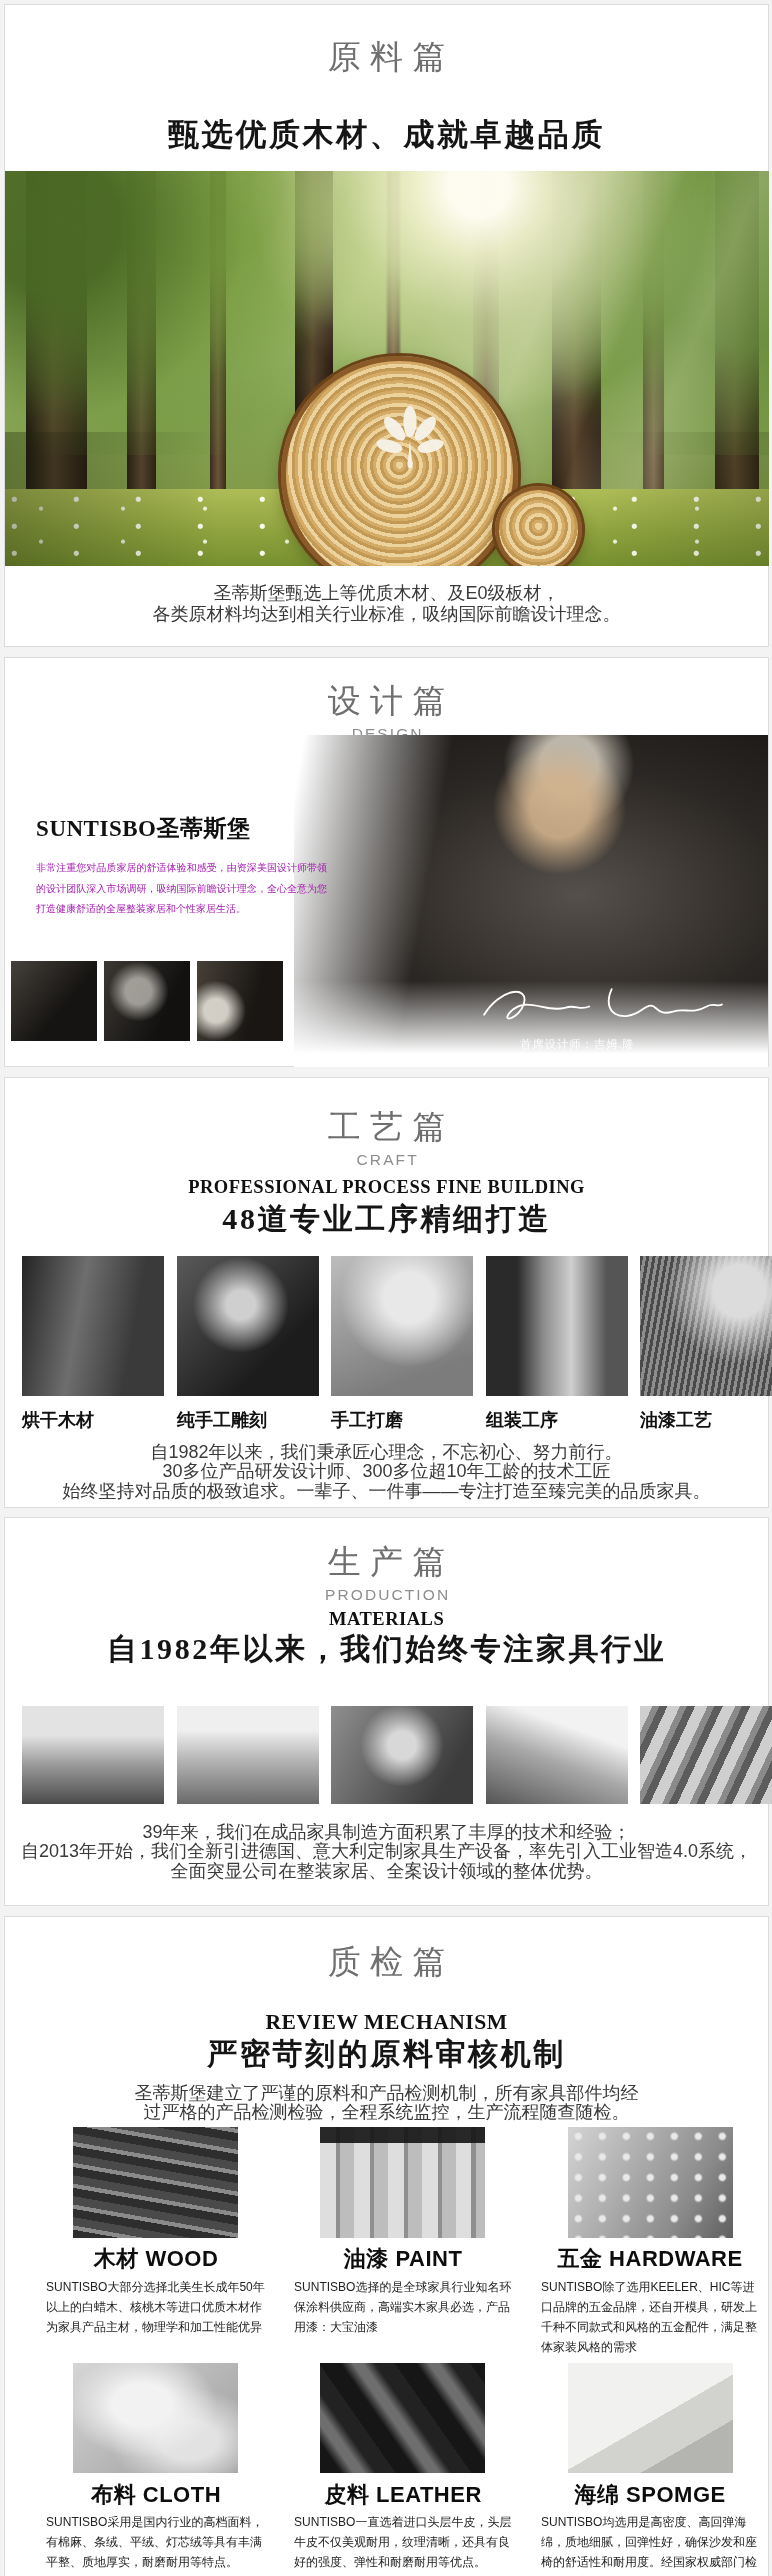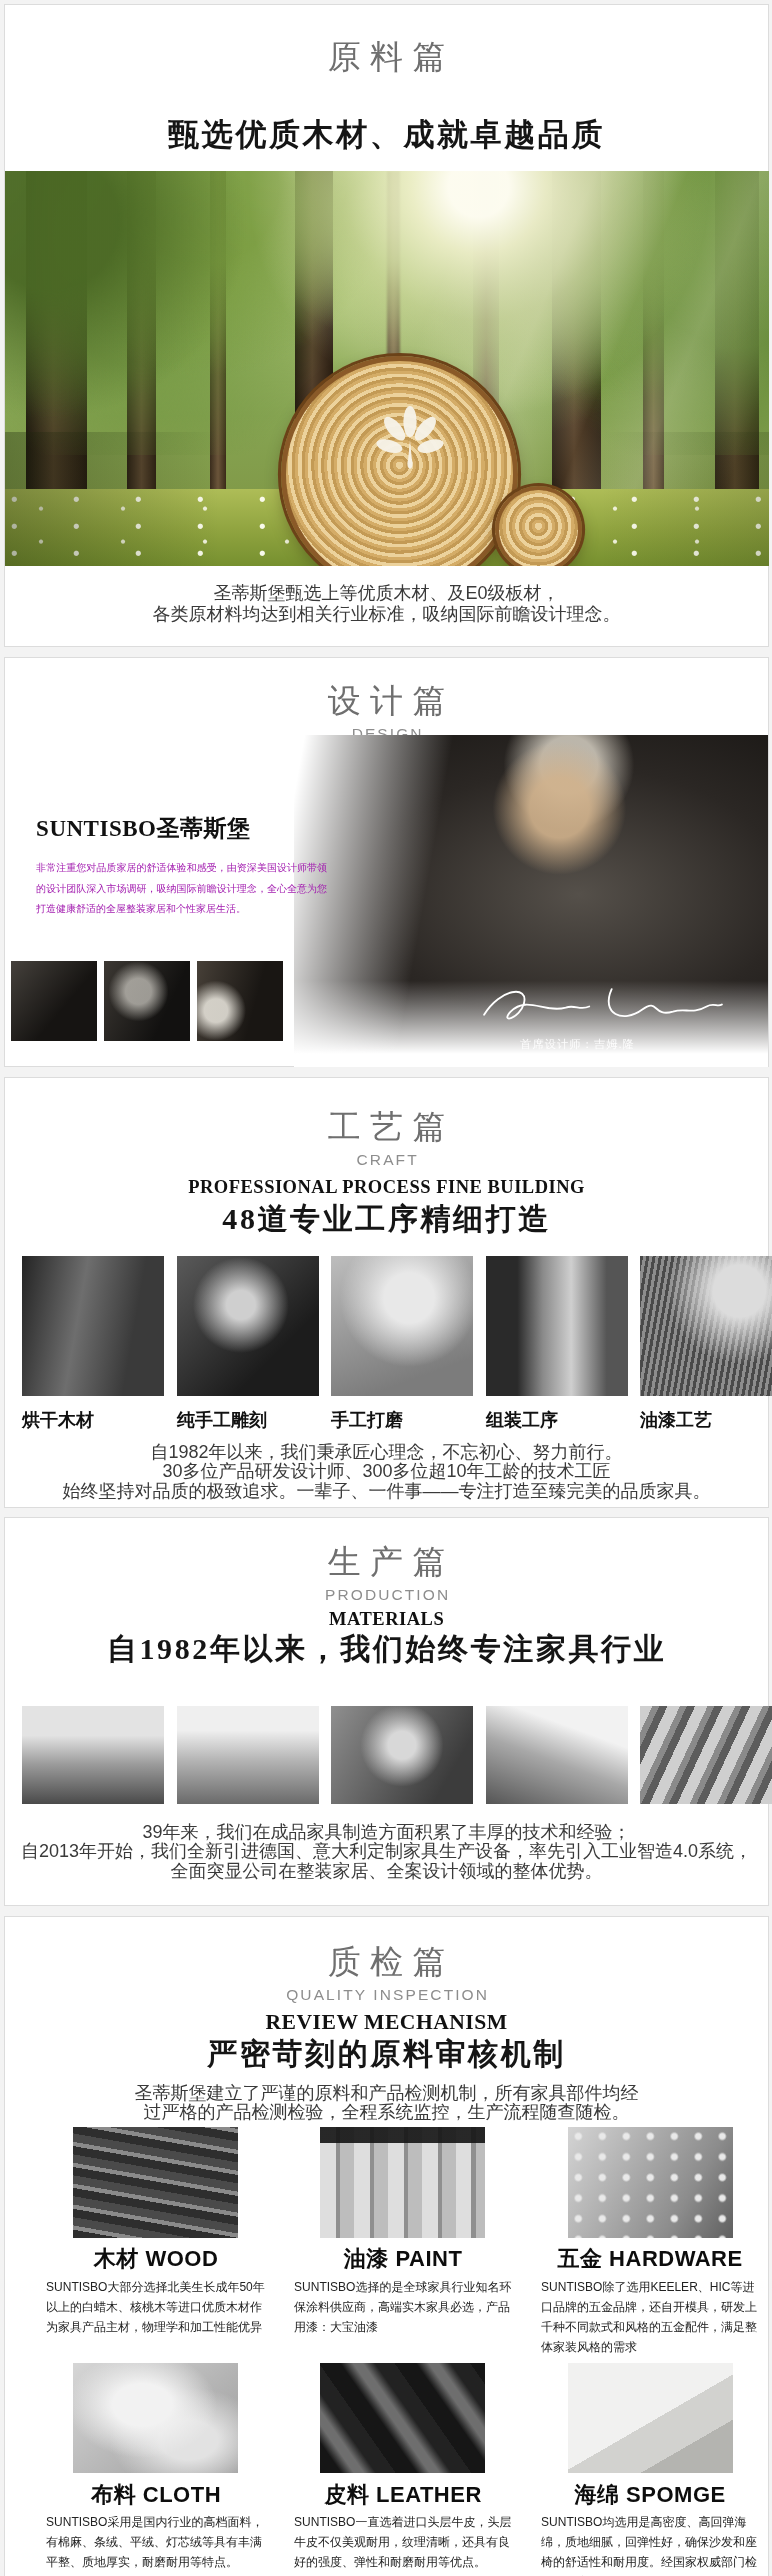--- a/index.html
+++ b/index.html
@@ -173,21 +173,20 @@
     <div class="ph" style="left:481px;  top:188px; width:142px; height:98px; background:linear-gradient(200deg,#f2f2f2 0 28%, #a8a8a8 55%, #555), repeating-linear-gradient(75deg, rgba(255,255,255,.35) 0 3.1px, transparent 3.1px 15.5px);"></div>
     <div class="ph" style="left:635px; top:188px; width:142px; height:98px; background:repeating-linear-gradient(115deg,#cfcfcf 0 11.3px,#8a8a8a 11.3px 17.5px,#5c5c5c 17.5px 25px), linear-gradient(180deg,#ddd,#666);"></div>
 
     <div class="body-line" style="top:302px;">39年来，我们在成品家具制造方面积累了丰厚的技术和经验；</div>
     <div class="body-line" style="top:321px;">自2013年开始，我们全新引进德国、意大利定制家具生产设备，率先引入工业智造4.0系统，</div>
     <div class="body-line" style="top:341px;">全面突显公司在整装家居、全案设计领域的整体优势。</div>
   </section>
 
   <section class="card" style="top:1916px; height:709px;">
     <div class="sec-cn" style="top:23px;">质检篇</div>
-    <div class="sec-en" style="top:69px;">QUALITY INSPECTION</div>
     <div class="serif-sub" style="top:93px; font-size:21.6px;">REVIEW MECHANISM</div>
     <div class="serif-big" style="top:117px;">严密苛刻的原料审核机制</div>
     <div class="body-line" style="top:164px;">圣蒂斯堡建立了严谨的原料和产品检测机制，所有家具部件均经</div>
     <div class="body-line" style="top:183px;">过严格的产品检测检验，全程系统监控，生产流程随查随检。</div>
 
     <div class="ph" style="left:68px;  top:210px; width:165px; height:111px; background:repeating-linear-gradient(10deg,#2e2e2e 0 8.2px,#8a8a8a 8.2px 12.4px,#4a4a4a 12.4px 20.6px);"></div>
     <div class="ph" style="left:315px;  top:210px; width:165px; height:111px; background:linear-gradient(180deg, rgba(20,20,20,.9) 0 14%, transparent 14%), repeating-linear-gradient(90deg,#dedede 0 15.5px,#8f8f8f 15.5px 19.6px,#bdbdbd 19.6px 34px);"></div>
     <div class="ph" style="left:563px; top:210px; width:165px; height:111px; background:radial-gradient(circle 4.6px at 10.3px 9.3px, #e9e9e9 0 2.6px, transparent 4.6px), linear-gradient(120deg,#d4d4d4,#8c8c8c 70%,#5f5f5f); background-size:24px 20.6px,100% 100%;"></div>
     <div class="q-label" style="left:40px;   top:327px;">木材 WOOD</div>
     <div class="q-label" style="left:287px;  top:327px;">油漆 PAINT</div>

